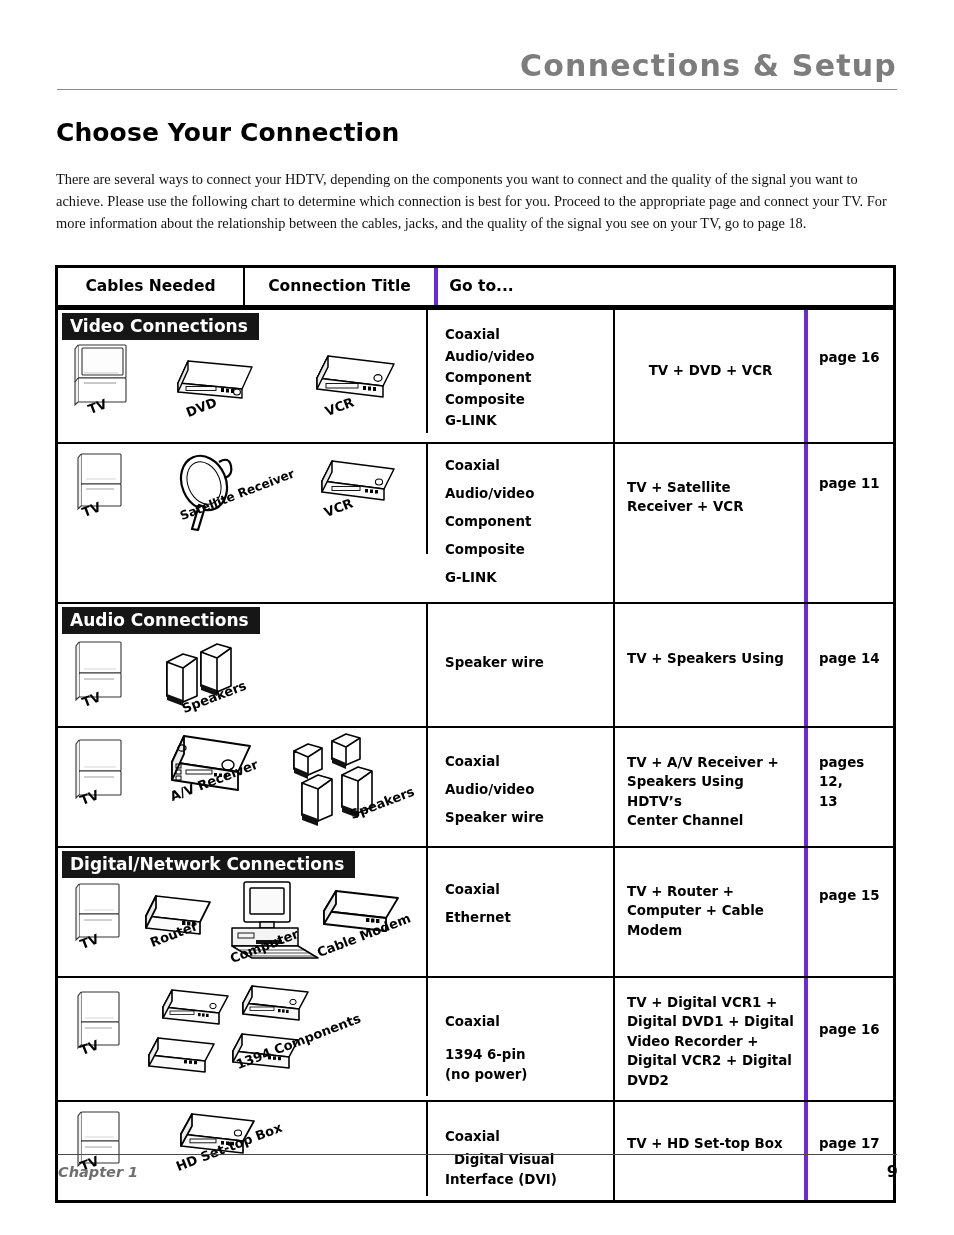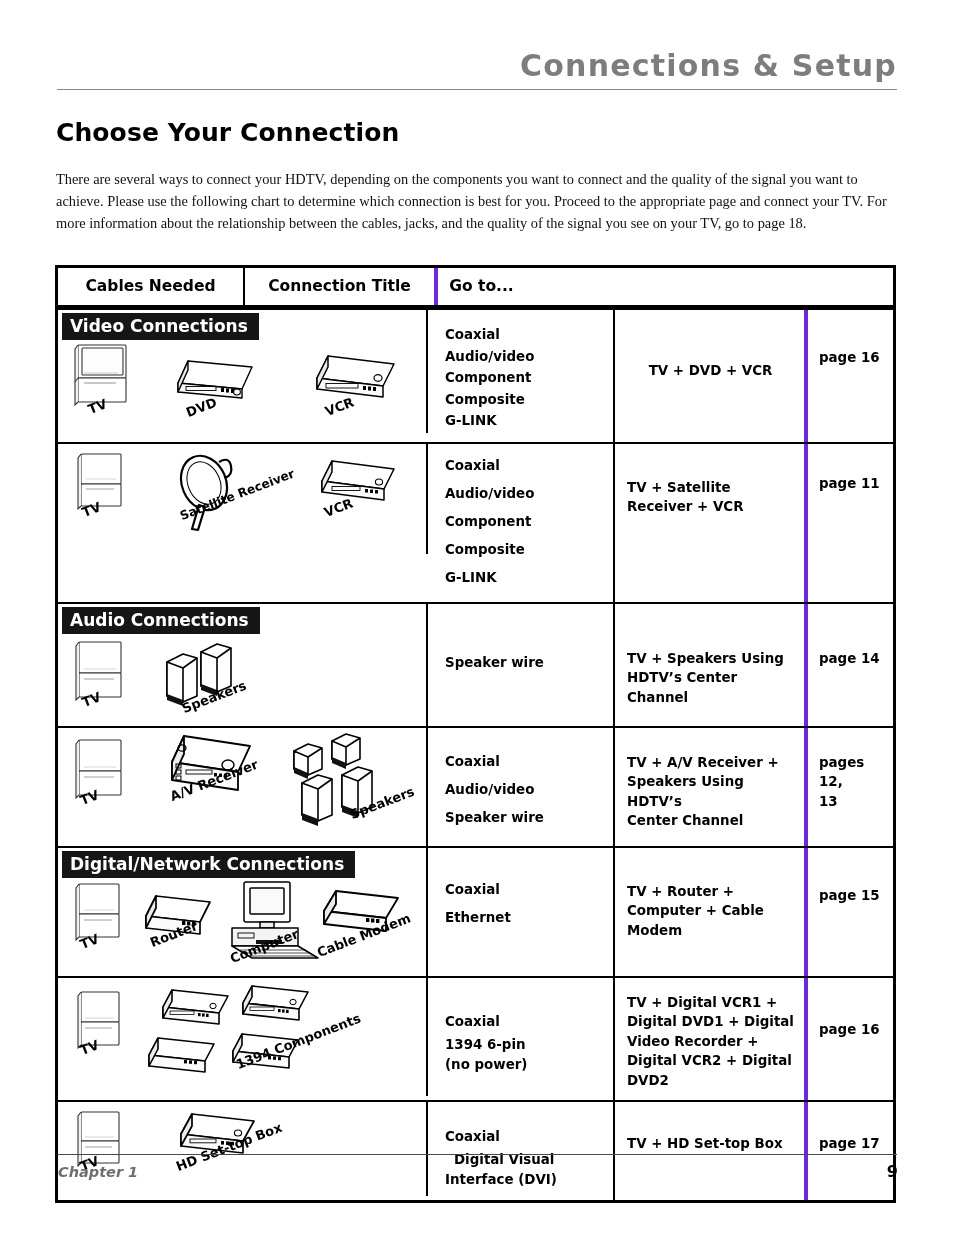--- a/index.html
+++ b/index.html
@@ -340,21 +340,20 @@
 
       <div class="cell c-cab">
         <div class="cabtext" style="padding-top:48px;">
           <div>Speaker wire</div>
         </div>
       </div>
 
       <div class="cell c-title">
         <div class="titletext" style="padding-top:45px;">
           <div>TV +  Speakers Using</div>
-          <div>HDTV’s Center Channel</div>
         </div>
       </div>
 
       <div class="cell c-goto">
         <div class="gototext" style="padding-top:45px;">page 14</div>
       </div>
     </div>
 
     <div class="row">
       <div class="cell c-comp" style="height:118px;">
@@ -582,21 +581,21 @@
                 <rect x="132" y="74.8" width="3" height="3.4"></rect>
               </g>
           </svg>
           <span class="lab" style="left:176px;top:80px;">1394 Components</span>
         </div>
       </div>
 
       <div class="cell c-cab">
         <div class="cabtext" style="padding-top:30px;line-height:27px;">
           <div>Coaxial</div>
-          <div style="line-height:20px;">1394 6-pin</div>
+          <div style="line-height:20px;margin-top:10px;">1394 6-pin</div>
           <div style="line-height:20px;">(no power)</div>
         </div>
       </div>
 
       <div class="cell c-title">
         <div class="titletext" style="padding-top:15px;">
           <div>TV + Digital VCR1 +</div>
           <div>Digital DVD1 + Digital</div>
           <div>Video Recorder +</div>
           <div>Digital VCR2 + Digital</div>

